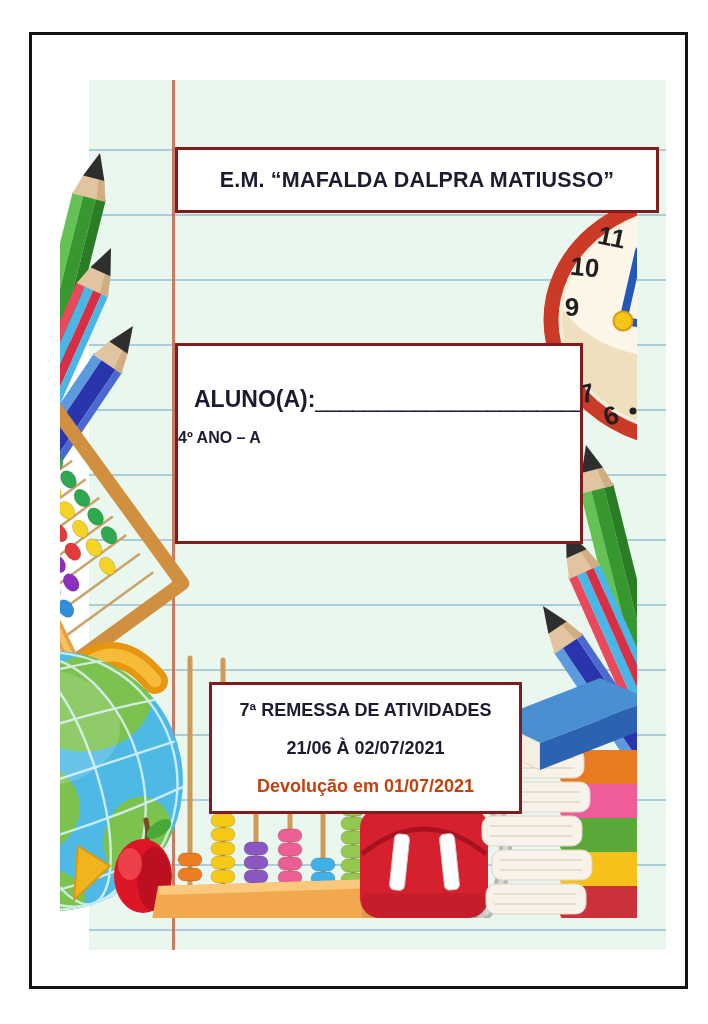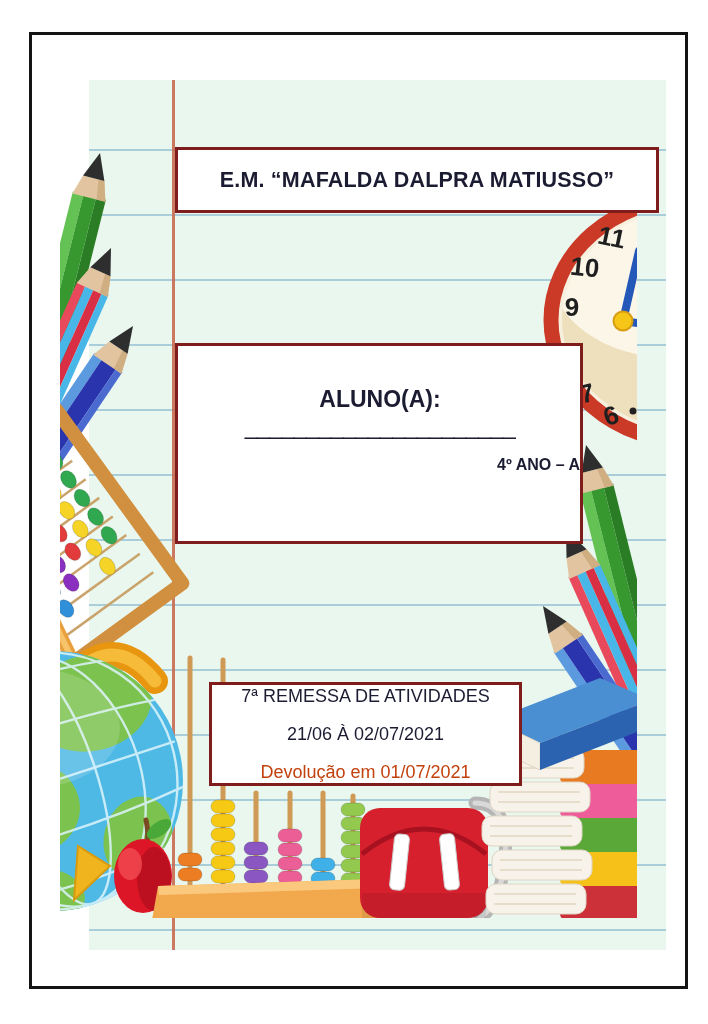--- a/index.html
+++ b/index.html
@@ -10,26 +10,26 @@
     background:repeating-linear-gradient(180deg,transparent 0 63px,#a9cdd9 63px 65px);}
   .margin-line{position:absolute;left:83px;top:0;width:3px;height:100%;background:#c96a52;opacity:.9;}
   .decor{position:absolute;left:57px;top:45px;width:577px;height:870px;overflow:hidden;}
   svg{display:block;overflow:hidden;}
   svg text{font-family:"Liberation Sans",sans-serif;font-weight:700;fill:#1f1f1f;}
 
   .wbox{position:absolute;background:#ffffff;border:3px solid #7f1d1d;box-sizing:border-box;color:#1b1b32;}
   .title-box{left:143px;top:112px;width:484px;height:66px;display:flex;align-items:center;justify-content:center;
     font-size:21.5px;font-weight:700;letter-spacing:.2px;}
   .aluno-box{left:143px;top:308px;width:408px;height:201px;padding-top:40px;}
-  .aluno-row1{display:flex;align-items:center;padding:0 14px 0 16px;font-size:23px;font-weight:700;white-space:nowrap;overflow:hidden;flex-direction:column;}
+  .aluno-row1{display:flex;align-items:center;padding:0 14px 0 16px;font-size:23px;font-weight:700;white-space:nowrap;overflow:hidden;}
   .aluno-blank{font-weight:400;letter-spacing:-.5px;}
   .aluno-row2{margin-top:14px;text-align:center;font-size:16px;font-weight:700;}
-  .aluno-row3{margin-top:16px;text-align:right;font-size:16px;font-weight:700;}
-  .remessa-box{left:177px;top:647px;width:313px;height:104px;display:flex;flex-direction:column;
-    align-items:center;justify-content:center;gap:17px;font-size:18px;font-weight:400;}
+  .aluno-row3{margin-top:16px;text-align:left;font-size:16px;font-weight:700;}
+  .remessa-box{left:177px;top:647px;width:313px;height:132px;display:flex;flex-direction:column;
+    align-items:center;justify-content:center;gap:17px;font-size:18px;font-weight:700;}
   .due-red{color:#c2410c;}
 </style>
 </head>
 <body>
 
 <div class="page">
   <div class="paper">
     <div class="rule-lines"></div>
     <div class="margin-line"></div>
   </div>

